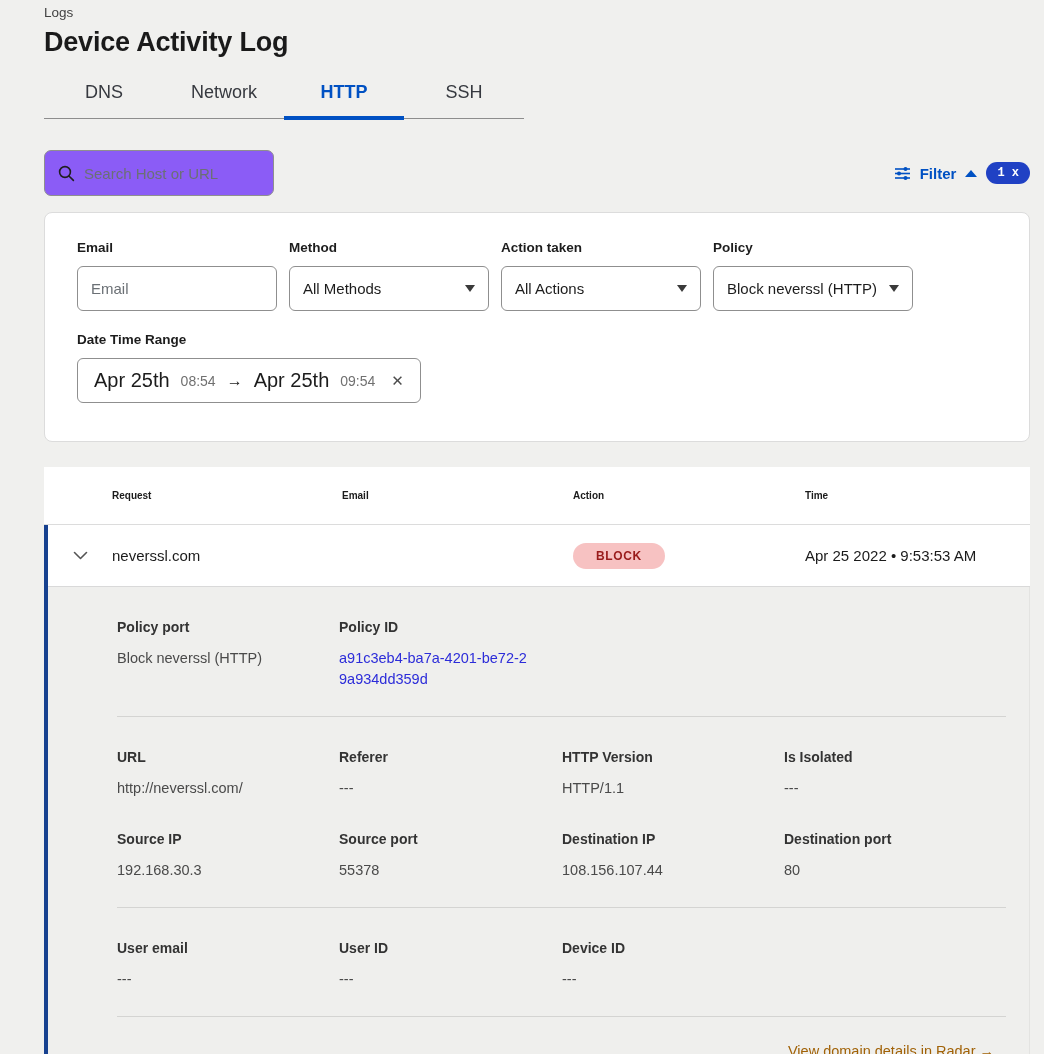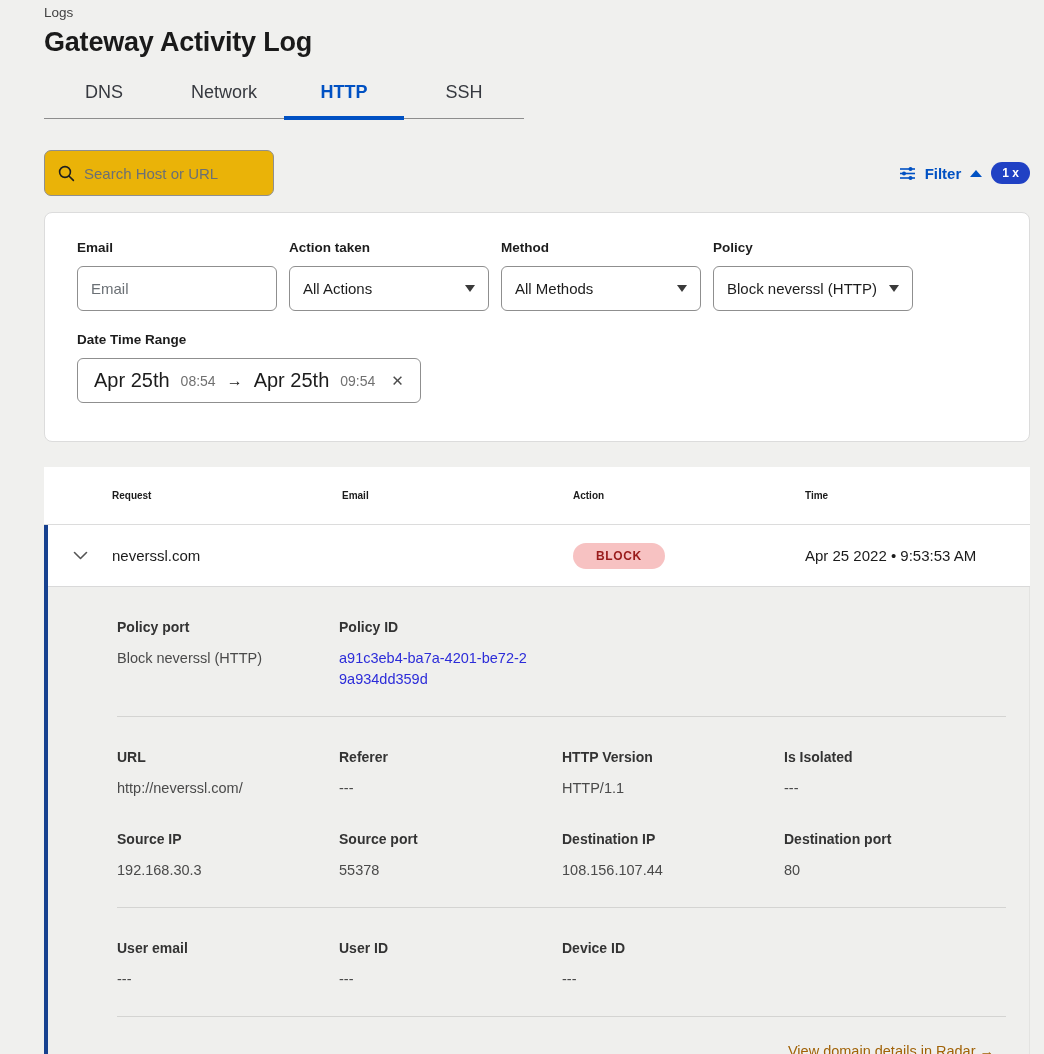--- a/index.html
+++ b/index.html
@@ -17,27 +17,27 @@
   .page-title { font-size: 27px; font-weight: 700; color: #1a1a1a; margin-top: 7px; letter-spacing: -0.2px; }
 
   
   .tabs { display: flex; width: 480px; margin-top: 24px; border-bottom: 1px solid #8d8d8d; }
   .tab { width: 120px; text-align: center; padding-bottom: 15px; font-size: 18px; color: #36393f; position: relative; cursor: pointer; }
   .tab.active { color: #0051c3; font-weight: 700; }
   .tab.active::after { content:""; position:absolute; left:0; right:0; bottom:-2px; height:4px; background:#0051c3; }
 
   
   .toolbar { margin-top: 31px; display: flex; justify-content: space-between; align-items: center; }
-  .search-box { width: 230px; height: 46px; background:#eab308; border:1px solid #8f8f8f; border-radius:7px; display:flex; align-items:center; padding:0 13px; gap:9px; }
+  .search-box { width: 230px; height: 46px; background:#8b5cf6; border:1px solid #8f8f8f; border-radius:7px; display:flex; align-items:center; padding:0 13px; gap:9px; }
   .search-box input { border:none; outline:none; font-size:15px; width:100%; color:#1c1c1c; font-family:inherit; background:transparent; }
   .search-box input::placeholder { color:#6b7075; }
   .filter-controls { display:flex; align-items:center; gap:9px; }
   .filter-label { color:#0051c3; font-weight:700; font-size:15px; cursor:pointer; }
   .caret-up { width:0; height:0; border-left:6px solid transparent; border-right:6px solid transparent; border-bottom:7px solid #0051c3; }
-  .filter-badge { background:#2041c4; color:#fff; font-size:12px; font-weight:700; border-radius:11px; padding:4px 11px; cursor:pointer; }
+  .filter-badge { background:#2041c4; color:#fff; font-size:12px; font-weight:700; border-radius:11px; padding:4px 11px; cursor:pointer;font-family:Liberation Mono, monospace; }
 
   
   .filter-panel { margin-top: 16px; background:#fff; border:1px solid #dcdcdc; border-radius:8px; padding:27px 32px 38px; }
   .fields-row { display:flex; gap:12px; }
   .field { width:200px; }
   .field-label { font-size:13.5px; font-weight:700; color:#1d1d1d; margin-bottom:11px; }
   .control { height:45px; background:#fff; border:1px solid #8f8f8f; border-radius:6px; display:flex; align-items:center; padding:0 13px; font-size:15px; color:#1c1c1c; }
   .control input { border:none; outline:none; width:100%; font-size:15px; font-family:inherit; color:#1c1c1c; }
   .control input::placeholder { color:#6b7075; }
   .select { justify-content:space-between; cursor:pointer; }
@@ -69,21 +69,21 @@
   .dvalue.link { color:#2c2cd9; max-width:195px; word-break:break-all; cursor:pointer; }
   .radar-row { border-top:1px solid #d4d4d2; text-align:right; padding:25px 12px 50px 0; }
   .radar-link { color:#a16207; font-size:14.5px; cursor:pointer; text-decoration:none; }
 </style>
 </head>
 <body>
 
 <div class="page">
 
   <div class="breadcrumb">Logs</div>
-  <div class="page-title">Gateway Activity Log</div>
+  <div class="page-title">Device Activity Log</div>
 
   <div class="tabs">
     <div class="tab">DNS</div>
     <div class="tab">Network</div>
     <div class="tab active">HTTP</div>
     <div class="tab">SSH</div>
   </div>
 
   <div class="toolbar">
     <div class="search-box">
@@ -114,30 +114,30 @@
 
   <div class="filter-panel">
     <div class="fields-row">
       <div class="field">
         <div class="field-label">Email</div>
         <div class="control">
           <input type="text" placeholder="Email" style="">
         </div>
       </div>
       <div class="field">
+        <div class="field-label">Method</div>
+        <div class="control select">
+          <span class="value">All Methods</span>
+          <span class="caret-down"></span>
+        </div>
+      </div>
+      <div class="field">
         <div class="field-label">Action taken</div>
         <div class="control select">
           <span class="value">All Actions</span>
-          <span class="caret-down"></span>
-        </div>
-      </div>
-      <div class="field">
-        <div class="field-label">Method</div>
-        <div class="control select">
-          <span class="value">All Methods</span>
           <span class="caret-down"></span>
         </div>
       </div>
       <div class="field">
         <div class="field-label">Policy</div>
         <div class="control select">
           <span class="value">Block neverssl (HTTP)</span>
           <span class="caret-down"></span>
         </div>
       </div>

